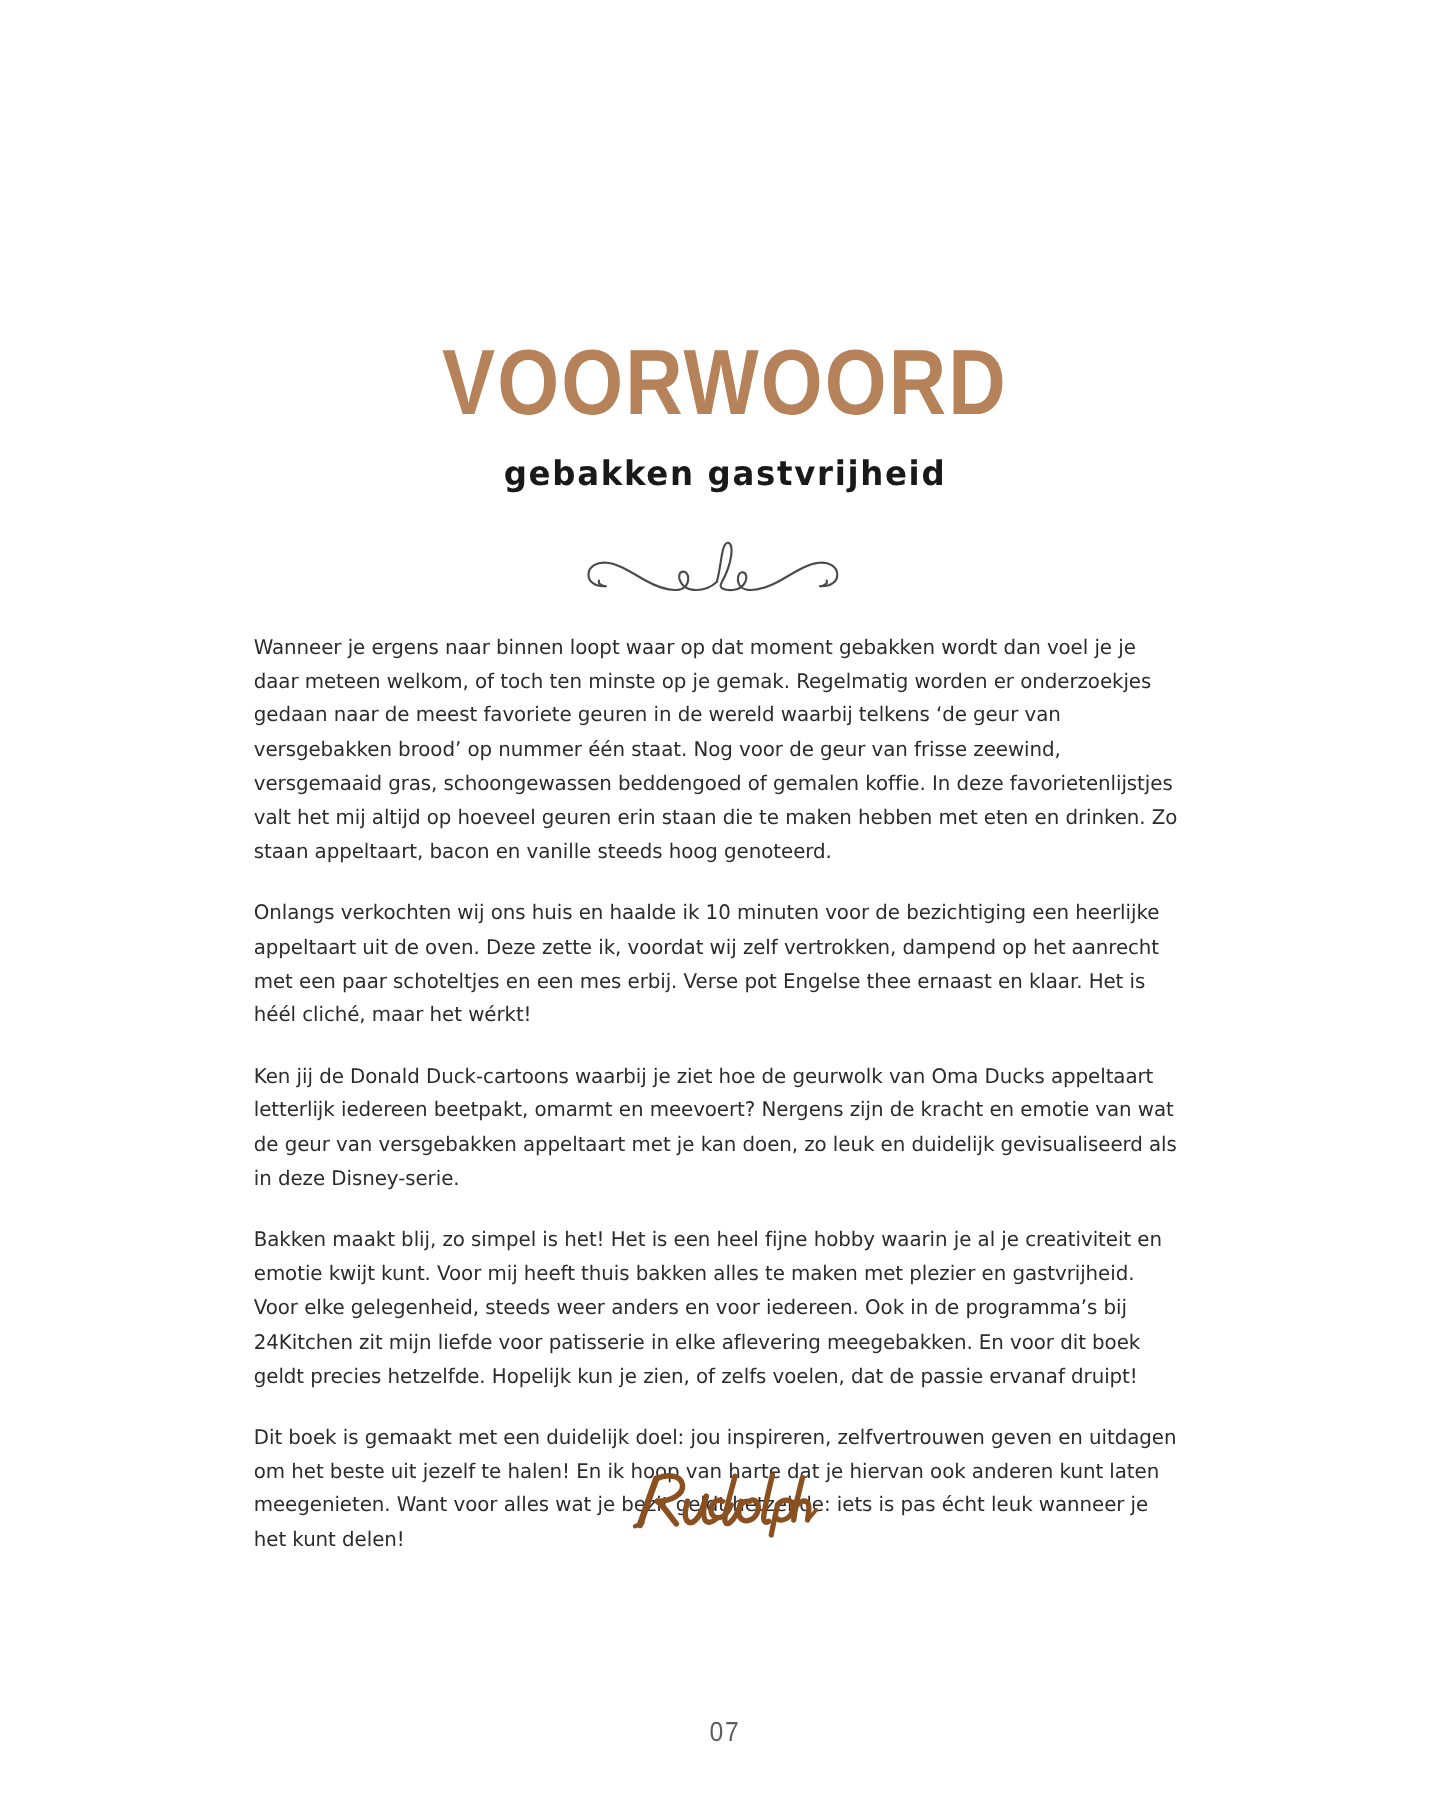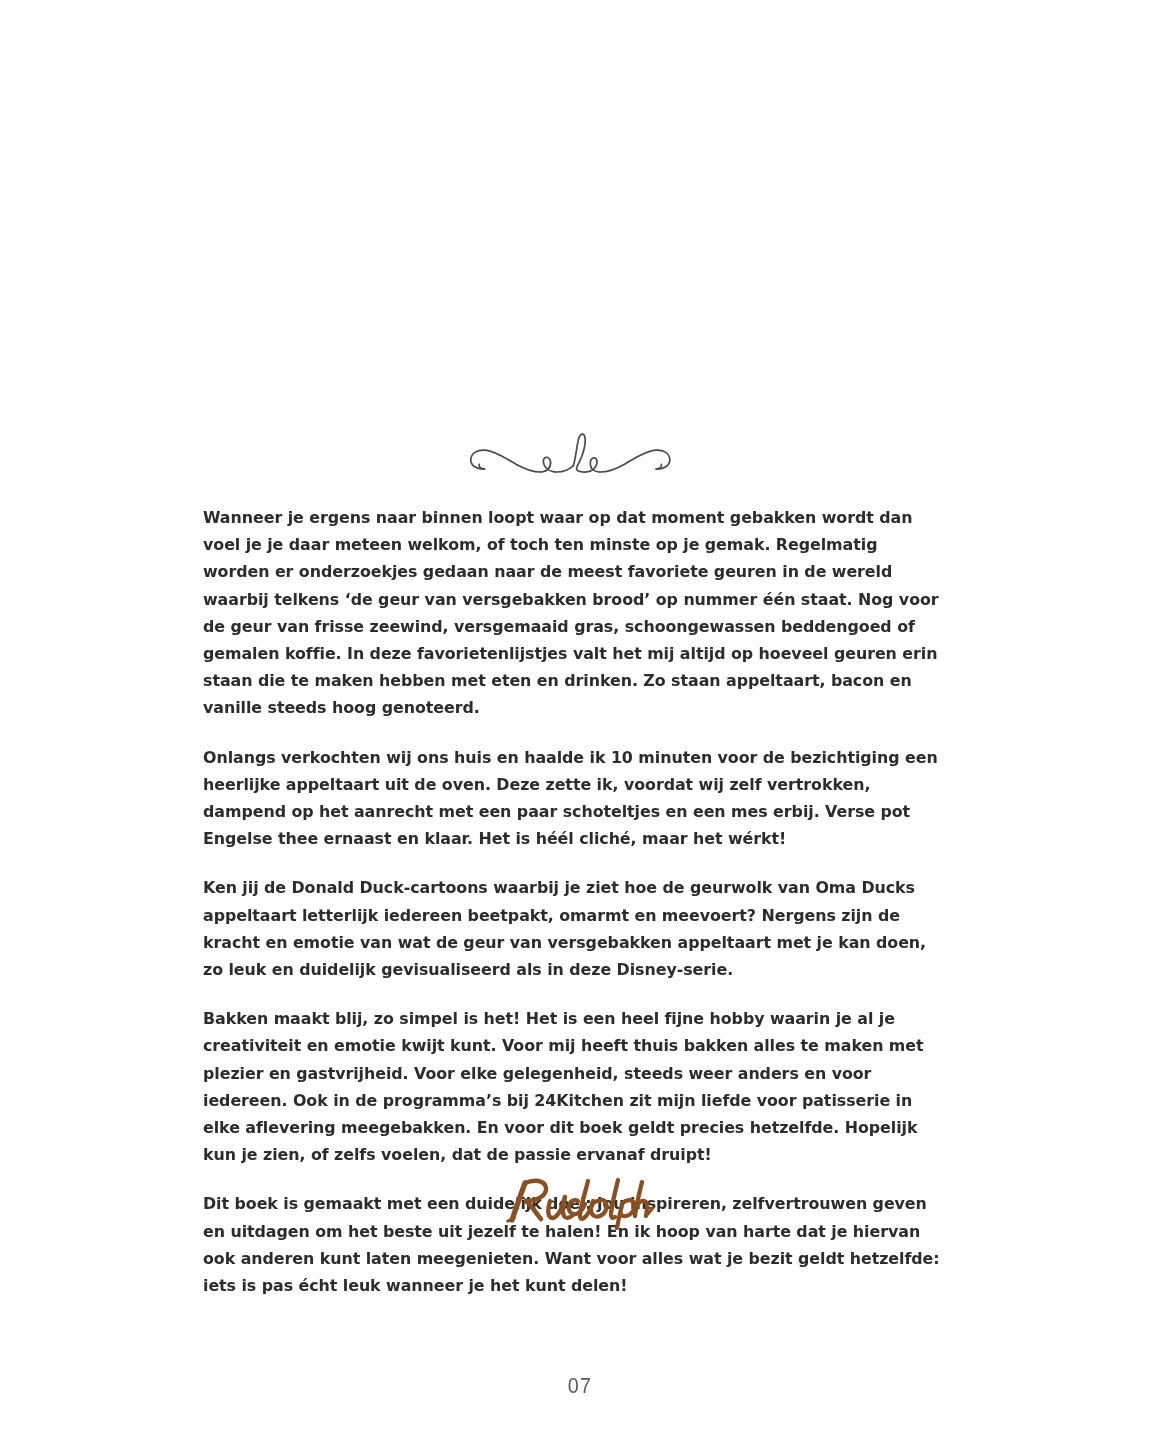--- a/index.html
+++ b/index.html
@@ -63,21 +63,20 @@
   .ornament-wrap svg {
     display: inline-block;
   }
 
   
   .body-copy {
     position: absolute;
     top: 504px;
     left: 203px;
     width: 756px;
-    font-weight: bold;
   }
   .body-copy p {
     margin: 0 0 22px 0;
     font-family: "DejaVu Sans", "Liberation Sans", sans-serif;
     font-size: 16.1px;
     line-height: 27.2px;
     color: #2c2c2c;
     letter-spacing: -0.05px;
     text-align: left;
     transform: scaleX(0.985);
@@ -109,20 +108,24 @@
     letter-spacing: 1.5px;
     color: #5d5d5d;
     transform: scaleX(0.9);
   }
 </style>
 </head>
 <body>
 
 <div class="page">
 
+  <div class="title-block">
+    <h1 class="doc-title">VOORWOORD</h1>
+    <h2 class="doc-subtitle">gebakken gastvrijheid</h2>
+  </div>
 
   <div class="ornament-wrap">
     <svg width="236" height="52" viewBox="0 0 236 52" fill="none">
       <g stroke="#4a4a4a" stroke-width="1.7" fill="none" stroke-linecap="round" stroke-linejoin="round">
 
         <path d="M22.5 41.0 C14.0 41.5 8.5 37.2 8.8 31.4 C9.1 25.2 15.6 21.3 23.4 22.2
                  C34.2 23.4 44.0 30.6 54.0 36.2 C63.0 41.2 71.5 44.3 79.2 44.0"></path>
 
         <path d="M79.2 44.0 C85.0 43.6 88.3 40.2 88.6 35.4 C88.8 31.6 86.6 28.9 84.1 29.3
                  C81.5 29.7 80.4 33.0 82.2 37.0 C83.9 40.8 87.8 43.4 92.6 43.9"></path>

